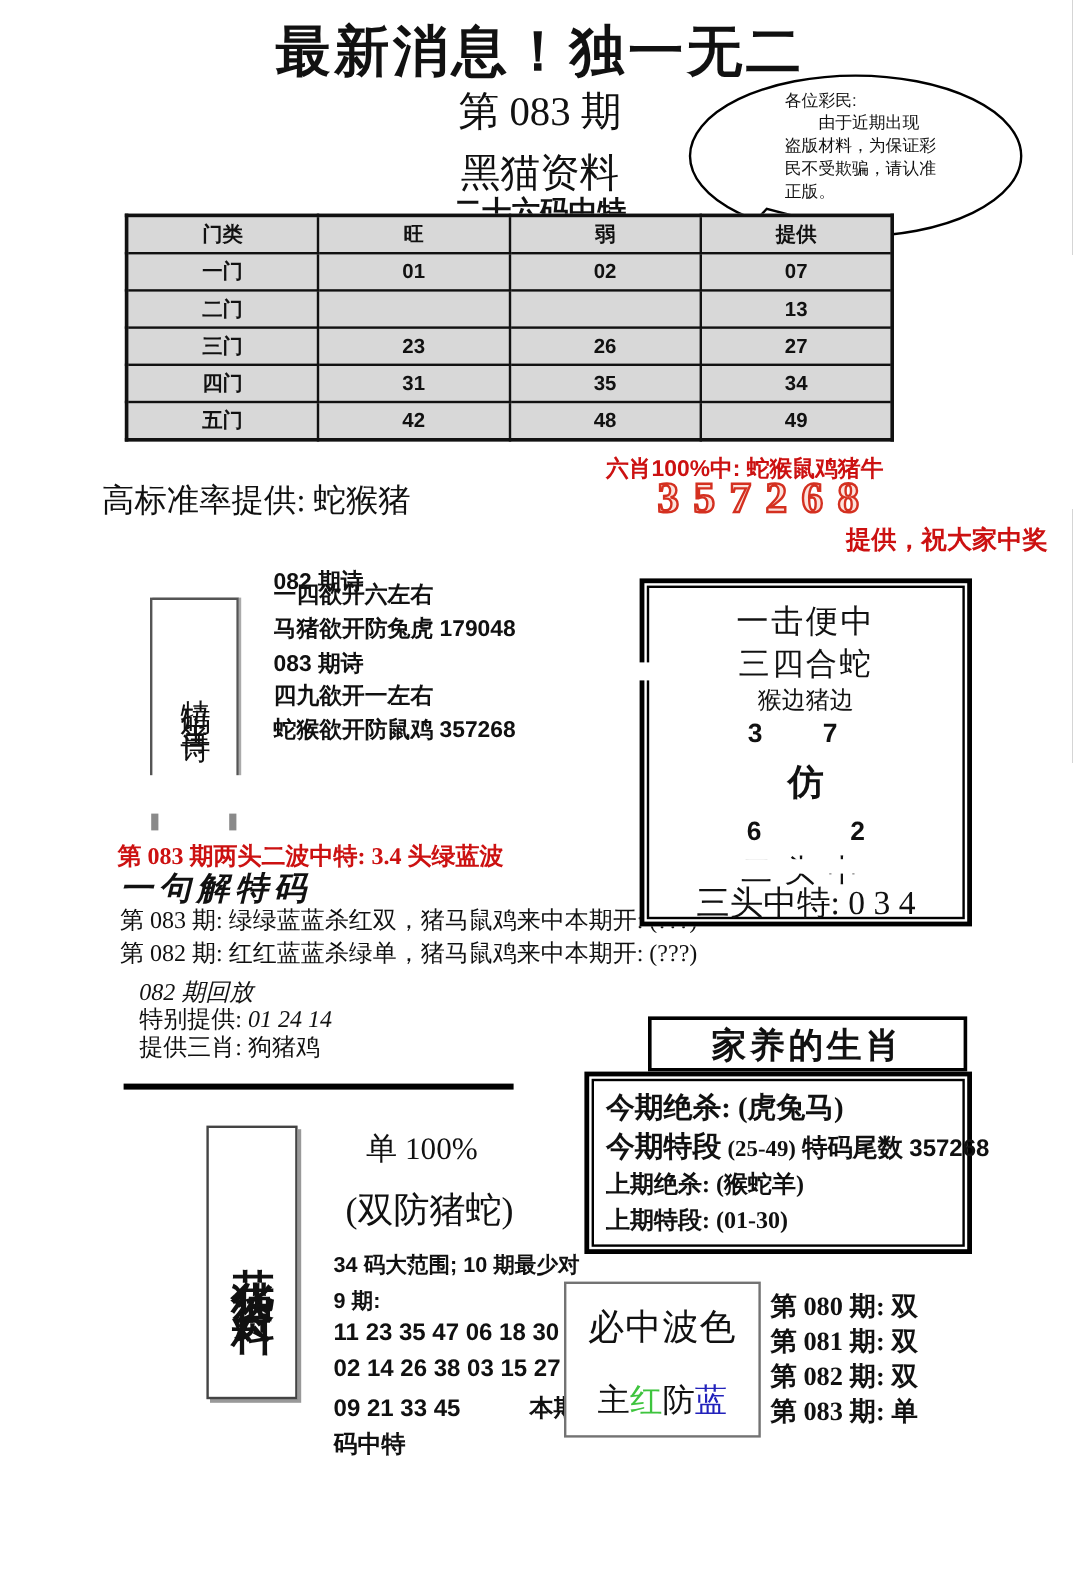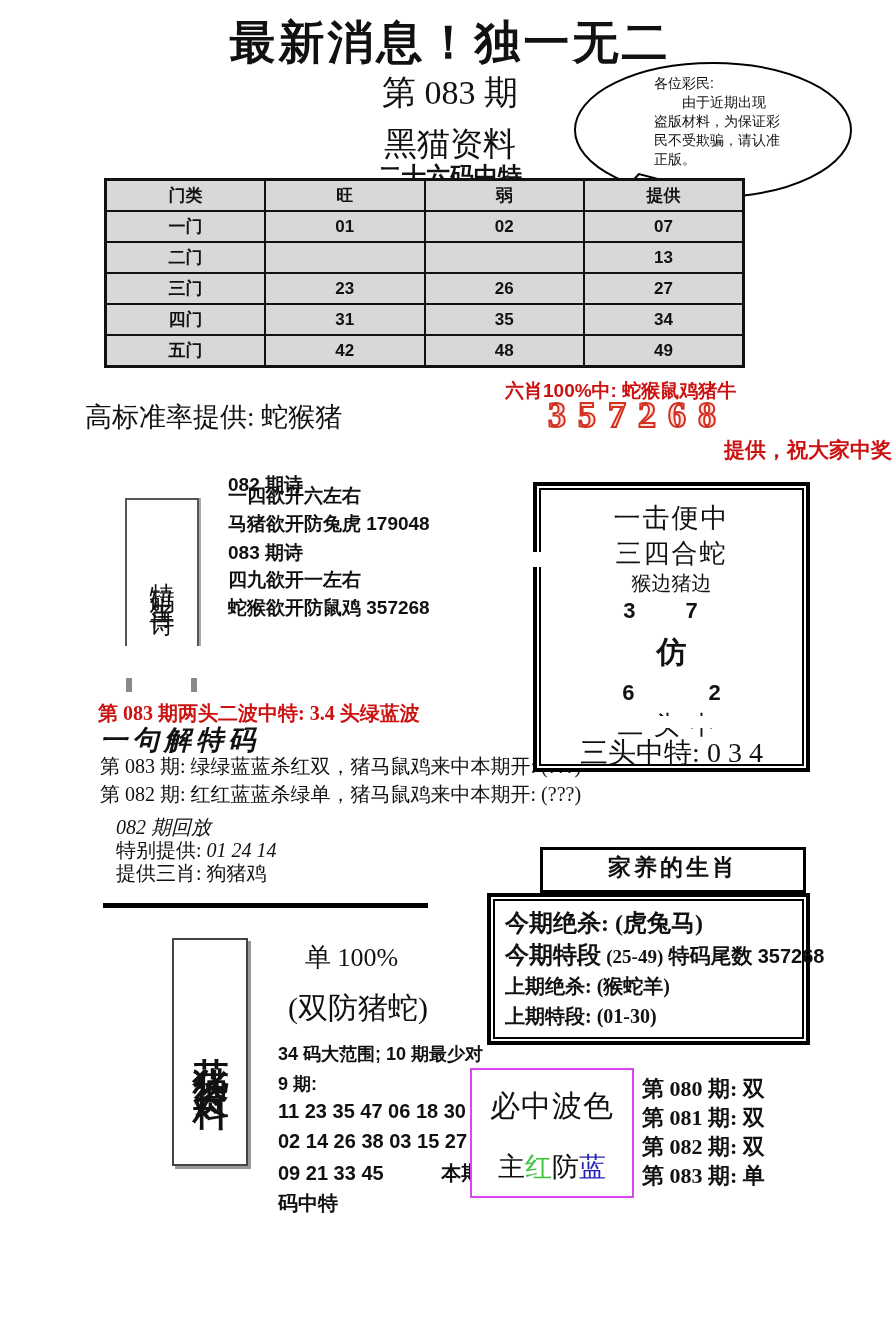--- a/index.html
+++ b/index.html
@@ -20,21 +20,21 @@
              background:#d8d8d8;table-layout:fixed;}
   .maintable td{border:2px solid #111;text-align:center;font-family:"Liberation Sans","DejaVu Sans",sans-serif;
                 font-weight:bold;font-size:17px;height:29px;padding:0;}
   .maintable{border:3px solid #111;}
   
   .special{left:142px;top:364px;font-size:27px;}
   .highrate{left:85px;top:399px;font-size:27px;}
   .sixxiao{left:505px;top:378px;font-size:19px;font-weight:bold;}
   .bignum{left:548px;top:394px;font-size:36px;font-weight:bold;letter-spacing:12px;
           color:#fbe3dd;-webkit-text-stroke:2px #d43020;text-stroke:2px #d43020;}
-  .wish{left:724px;top:436px;font-size:21px;font-weight:bold;}
+  .wish{left:705px;top:436px;font-size:21px;font-weight:bold;}
   
   .poembox{left:125px;top:498px;width:70px;height:160px;border:2px solid #555;
            box-shadow:inset 0 0 0 1px #fff, 2px 0 0 #aaa;}
   .poembox-text{width:100%;height:100%;display:flex;align-items:center;justify-content:center;
            writing-mode:vertical-rl;font-size:25px;letter-spacing:7px;}
   .smudge{background:#ffffff;}
   .remnant{background:#8a8a8a;}
   
   .poemline{font-family:"Liberation Sans","DejaVu Sans",sans-serif;font-weight:bold;font-size:19px;}
   
@@ -52,21 +52,21 @@
   .strike-line{position:absolute;left:0;width:100%;text-align:center;}
   
   .kill-line{position:absolute;left:14px;font-weight:bold;}
   
   .huamaobox{left:172px;top:938px;width:72px;height:224px;border:2px solid #444;
              box-shadow:3px 3px 0 #999, inset 0 0 0 1px #fff;}
   .huamao-text{width:100%;height:100%;display:flex;align-items:center;justify-content:center;
              writing-mode:vertical-rl;font-size:36px;font-weight:bold;letter-spacing:12px;}
   .numline{font-family:"Liberation Sans","DejaVu Sans",sans-serif;font-weight:bold;font-size:20px;}
   
-  .wavebox{left:470px;top:1068px;width:160px;height:126px;border:2px solid #d946ef;background:#fff;}
+  .wavebox{left:470px;top:1068px;width:160px;height:126px;border:2px solid #737373;background:#fff;}
   .green{color:#3ec43e;}
   .blue{color:#2222bb;}
   
   .hist{left:642px;top:1074px;font-size:22px;font-weight:bold;line-height:29px;}
   .bubble-text{left:654px;top:74px;width:190px;font-family:"Liberation Sans","DejaVu Sans",sans-serif;
                font-weight:normal;font-size:14px;line-height:19px;}
   .whitepatch{background:#fff;}
 </style>
 </head>
 <body>
@@ -171,21 +171,21 @@
     <div class="strike-line" style="top:84px;font-size:20px;">猴边猪边</div>
     <div class="strike-line sans bold" style="top:112px;font-size:22px;letter-spacing:22px;">3 7</div>
     <div class="strike-line bold" style="top:146px;font-size:30px;">仿</div>
     <div class="strike-line sans bold" style="top:194px;font-size:22px;letter-spacing:34px;padding-left:17px;">6 2</div>
     <div class="strike-line" style="top:222px;font-size:26px;letter-spacing:10px;">二头中</div>
     <div class="strike-line" style="top:248px;font-size:28px;">三头中特:  0 3 4</div>
   </div>
 
 
   <div class="abs" style="left:540px;top:847px;width:260px;height:40px;border:3px solid #000;background:#fff;">
-    <div class="strike-line bold" style="top:2px;font-size:23px;letter-spacing:3px;">家养的生肖</div>
+    <div class="strike-line bold" style="top:2px;font-size:29px;letter-spacing:3px;">家养的生肖</div>
   </div>
 
   <div class="abs dbox" style="left:487px;top:893px;width:315px;height:144px;">
     <div class="dbox-inner"></div>
     <div class="kill-line" style="top:10px;font-size:24px;">今期绝杀: (虎兔马)</div>
     <div class="kill-line" style="top:42px;font-size:21px;white-space:nowrap;">
       <span style="font-size:24px;">今期特段</span>
       <span style="font-size:19px;">(25-49)</span>
       <span>特码尾数</span>
       <span class="sans" style="font-size:20px;">357268</span>

